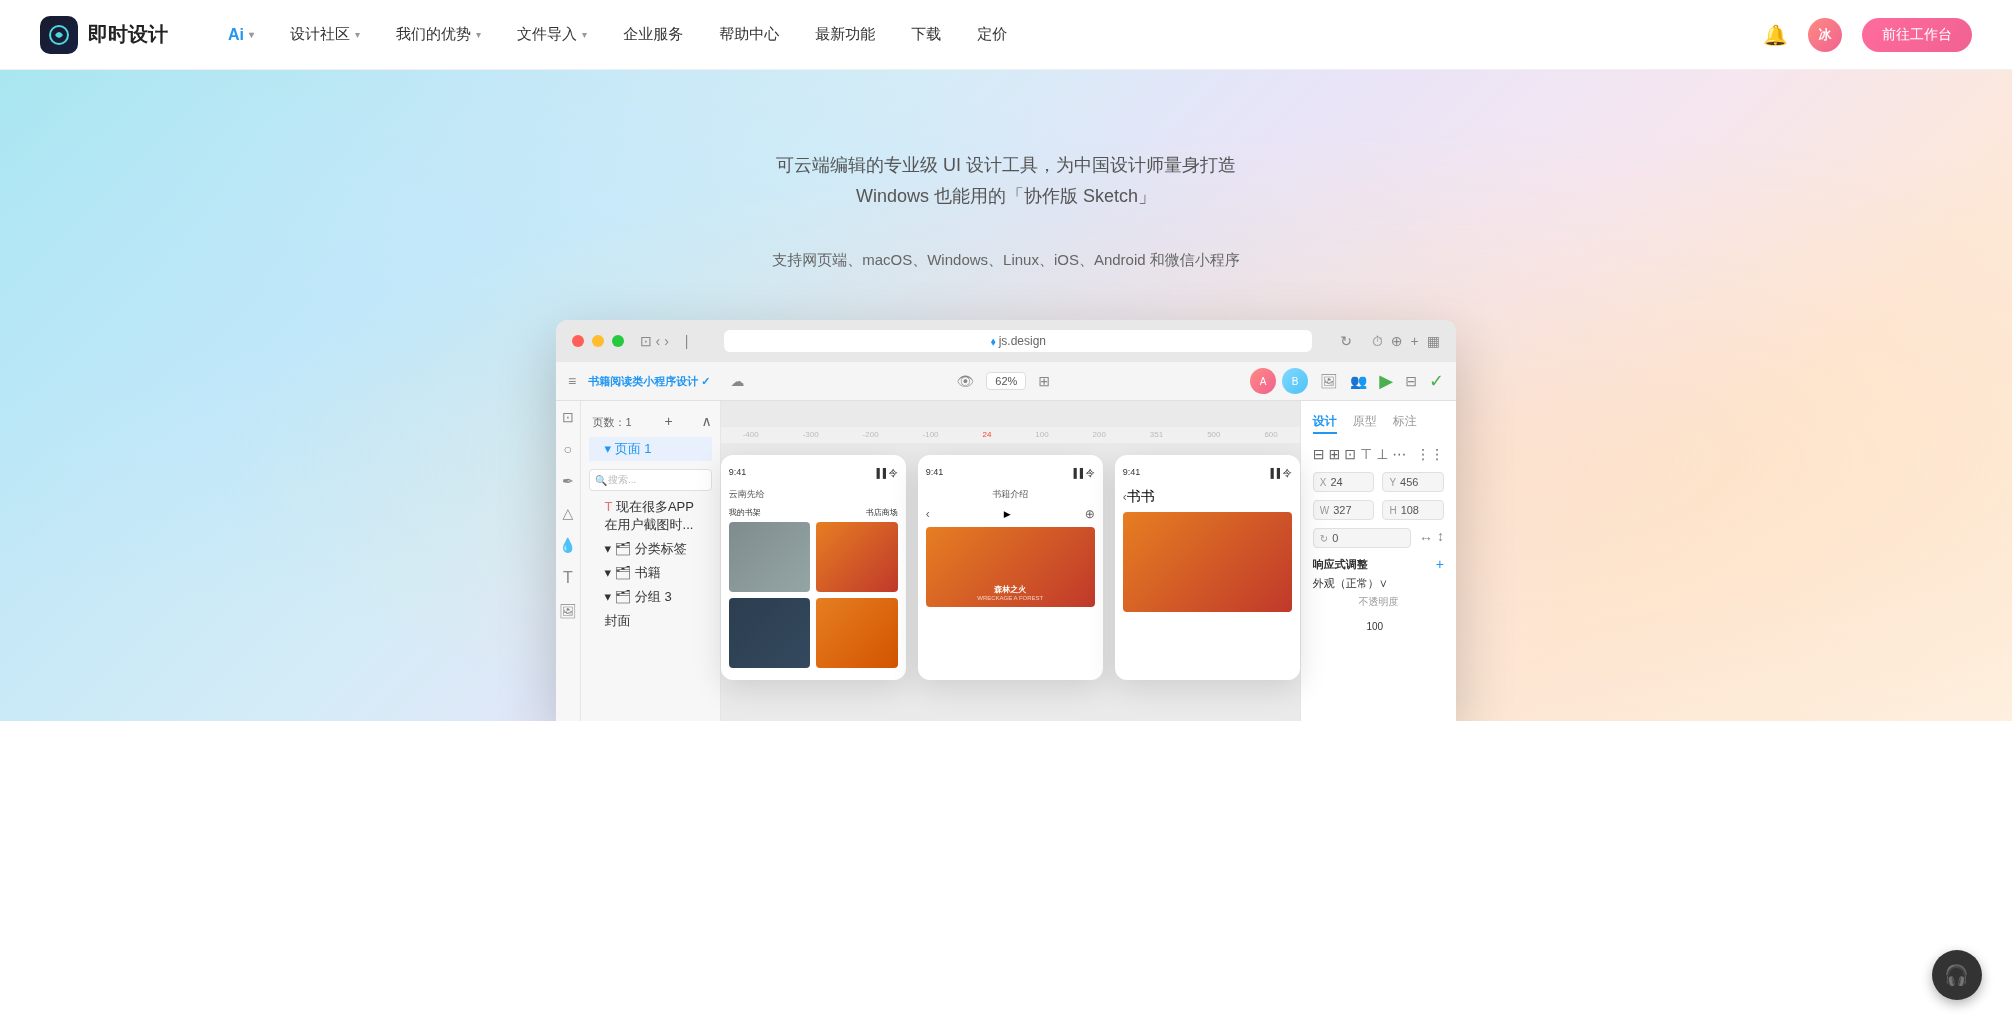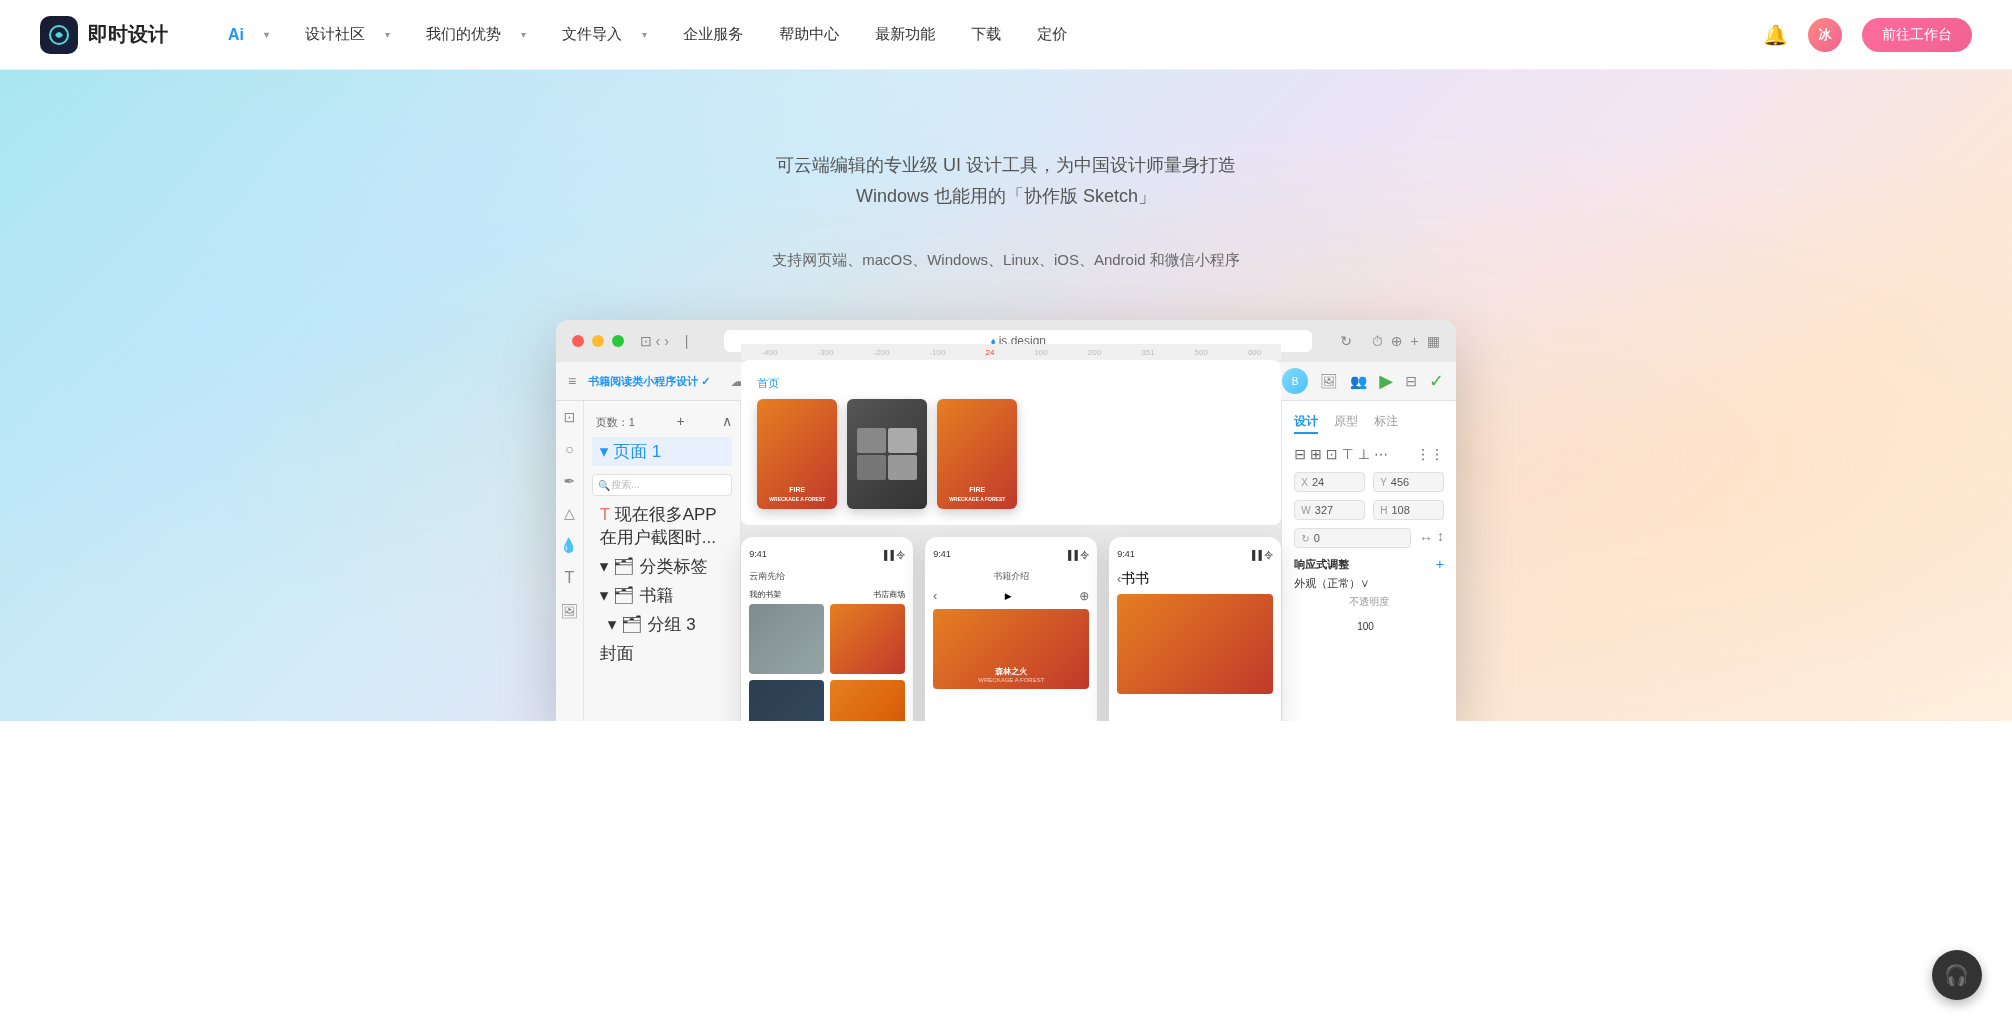--- a/index.html
+++ b/index.html
@@ -17,21 +17,21 @@
     .nav-logo-icon {
       width: 38px; height: 38px; border-radius: 10px;
       background: linear-gradient(135deg, #1a1a2e, #16213e);
       display: flex; align-items: center; justify-content: center;
       color: #4dd;font-size:18px; font-weight: bold;
     }
     .nav-logo-text { font-size: 20px; font-weight: 600; color: #222; }
     .nav-links { display: flex; align-items: center; gap: 36px; flex: 1; }
     .nav-link {
       font-size: 15px; color: #333; cursor: pointer;
-      display: flex; align-items: center; gap: 20px;
+      display: flex; align-items: center; gap: 5px;
     }
     .nav-link.ai { color: #2196f3; font-weight: 600; font-size: 16px; }
     .nav-link .chevron { font-size: 10px; color: #999; }
     .nav-right { display: flex; align-items: center; gap: 20px; }
     .nav-bell { font-size: 20px; color: #555; cursor: pointer; }
     .nav-avatar {
       width: 34px; height: 34px; border-radius: 50%;
       background: linear-gradient(135deg, #ff8a80, #f06292);
       display: flex; align-items: center; justify-content: center;
       color: #fff; font-size: 13px; font-weight: bold;
@@ -140,21 +140,21 @@
     .panel-tab-inactive { color: #999; }
     .prop-row { display: flex; gap: 8px; margin-bottom: 8px; font-size: 11px; color: #555; }
     .prop-input {
       flex: 1; background: #f5f5f5;
       border: 1px solid #e0e0e0; border-radius: 4px;
       padding: 3px 6px; font-size: 11px;
       display: flex; align-items: center; gap: 4px;
     }
     .prop-label { color: #999; font-size: 10px; }
     .phone-mock {
-      width: 172px; background: #fff;
+      width: 185px; background: #fff;
       border-radius: 12px; padding: 12px 8px;
       box-shadow: 0 8px 30px rgba(0,0,0,0.12);
       font-size: 10px;
     }
     .phone-header { display: flex; justify-content: space-between; color: #333; font-size: 9px; margin-bottom: 8px; }
     .phone-book-grid { display: grid; grid-template-columns: 1fr 1fr; gap: 6px; }
     .phone-book { height: 70px; border-radius: 4px; overflow: hidden; }
     .pb1 { background: linear-gradient(135deg, #7f8c8d, #95a5a6); }
     .pb2 { background: linear-gradient(135deg, #e67e22, #c0392b); }
     .pb3 { background: linear-gradient(135deg, #2c3e50, #34495e); }
@@ -164,21 +164,21 @@
     .help-btn {
       position: fixed; bottom: 30px; right: 30px;
       width: 50px; height: 50px; border-radius: 50%;
       background: #333; color: #fff;
       display: flex; align-items: center; justify-content: center;
       font-size: 20px; cursor: pointer;
       box-shadow: 0 4px 12px rgba(0,0,0,0.3);
       z-index: 9999;
     }
 
-    .sidebar-item { padding: 3px 8px; border-radius: 0; font-size: 17px; color: #333; cursor: pointer; }
+    .sidebar-item { padding: 3px 16px; border-radius: 0; font-size: 13px; color: #333; cursor: pointer; }
     .sidebar-item.active { background: #e8f0fe; color: #2196f3; }
     .sidebar-label { font-size: 11px; color: #666; margin: 6px 0 3px; padding: 0 4px; }
     .sidebar-search {
       display: flex; align-items: center;
       background: #fff; border: 1px solid #e0e0e0;
       border-radius: 4px; padding: 3px 6px;
       margin-bottom: 4px; font-size: 10px; color: #999;
     }
     .app-toolbar {
       background: #f5f5f5; border-bottom: 1px solid #e0e0e0;
@@ -349,39 +349,20 @@
               <span>-300</span>
               <span>-200</span>
               <span>-100</span>
               <span style="color:#f44336;">24</span>
               <span>100</span>
               <span>200</span>
               <span>351</span>
               <span>500</span>
               <span>600</span>
           </div>
-          <div style="background:#fff;border-radius:8px;padding:16px;min-width:350px;">
-            <div style="font-size:11px;color:#2196f3;margin-bottom:8px;">首页</div>
-            <div style="display:flex;gap:10px;">
-              <div class="book-card" style="background:linear-gradient(135deg,#e67e22,#c0392b);display:flex;align-items:flex-end;justify-content:center;padding-bottom:6px;">
-                <span style="color:#fff;font-size:7px;font-weight:bold;text-align:center;line-height:1.2;">FIRE<br><span style="font-size:5px;">WRECKAGE A FOREST</span></span>
-              </div>
-              <div class="book-card book-card-2" style="background:linear-gradient(135deg,#555,#333);display:flex;flex-direction:column;align-items:center;justify-content:center;">
-                <div style="display:grid;grid-template-columns:1fr 1fr;gap:2px;width:60px;">
-                  <div style="height:25px;background:#888;border-radius:2px;"></div>
-                  <div style="height:25px;background:#aaa;border-radius:2px;"></div>
-                  <div style="height:25px;background:#777;border-radius:2px;"></div>
-                  <div style="height:25px;background:#999;border-radius:2px;"></div>
-                </div>
-              </div>
-              <div class="book-card book-card-3" style="background:linear-gradient(135deg,#e67e22,#c0392b);display:flex;align-items:flex-end;justify-content:center;padding-bottom:6px;">
-                <span style="color:#fff;font-size:7px;font-weight:bold;text-align:center;line-height:1.2;">FIRE<br><span style="font-size:5px;">WRECKAGE A FOREST</span></span>
-              </div>
-            </div>
-          </div>
 
           <div style="display:flex;gap:12px;margin-top:12px;">
 
             <div class="phone-mock">
               <div class="phone-header">
                 <span>9:41</span>
                 <span>▐▐ 令</span>
               </div>
               <div style="font-size:9px;color:#555;margin-bottom:6px;">云南先给</div>
               <div style="display:flex;justify-content:space-between;font-size:8px;color:#333;margin-bottom:4px;">

